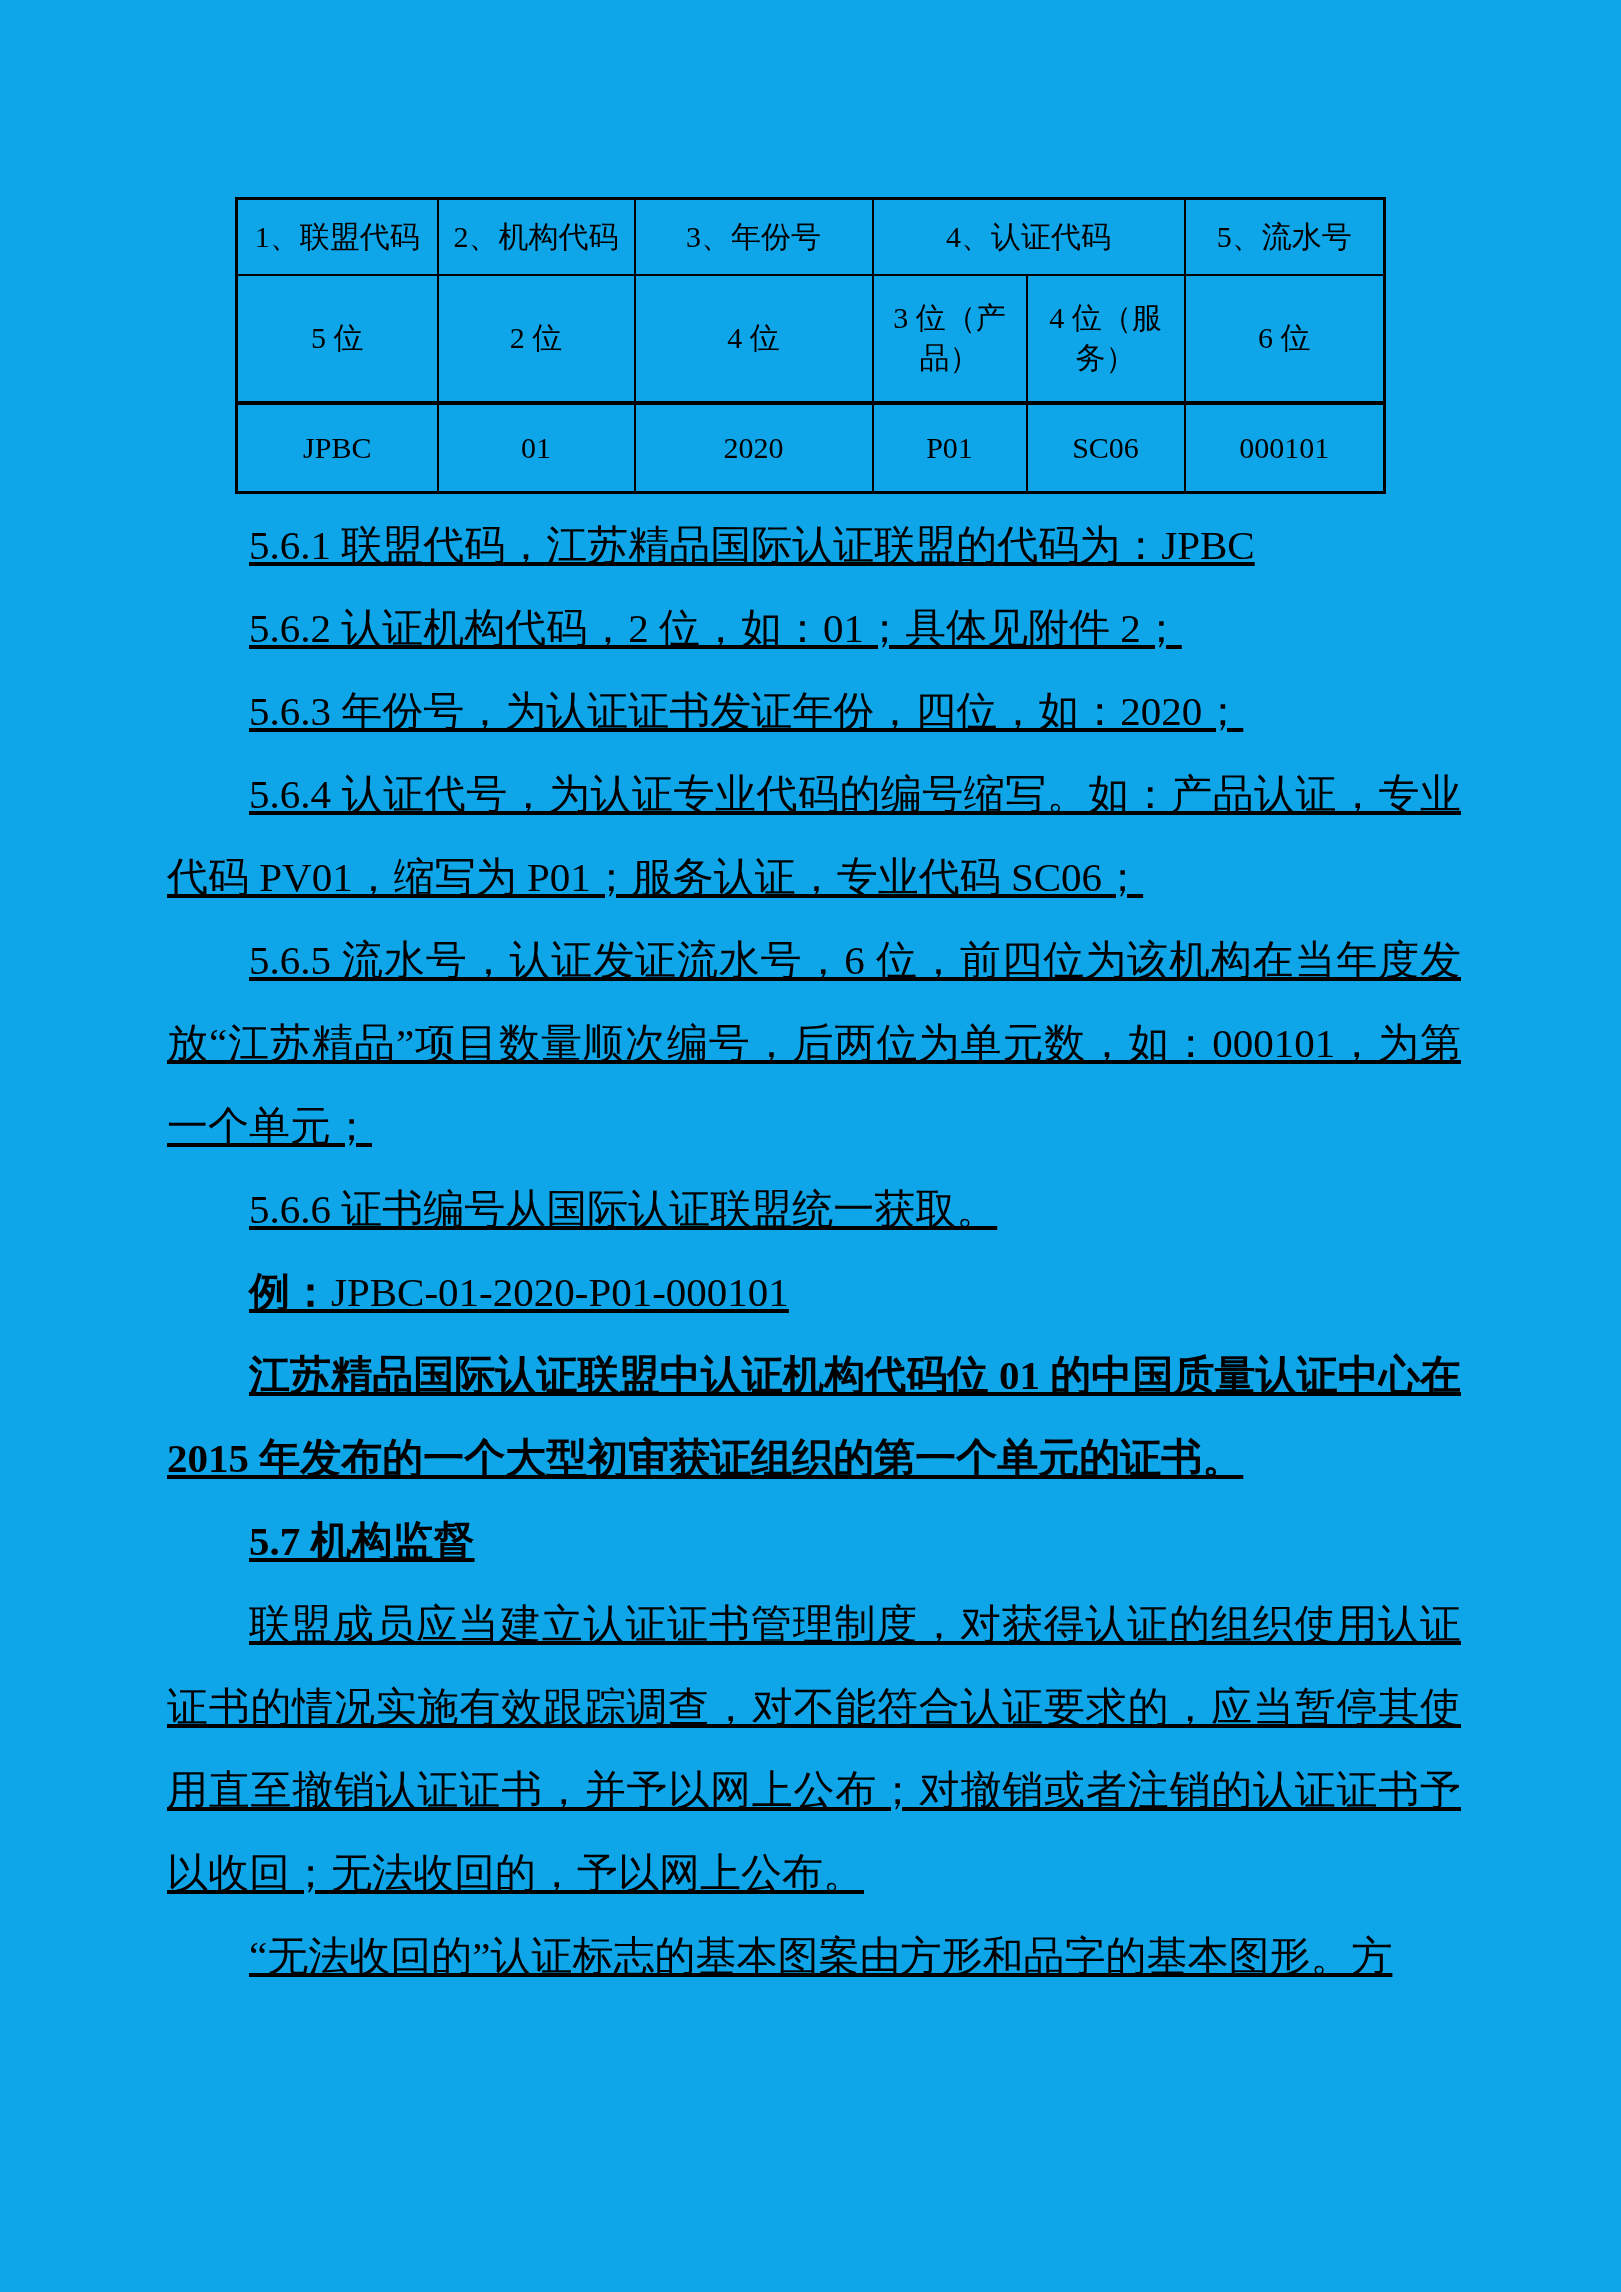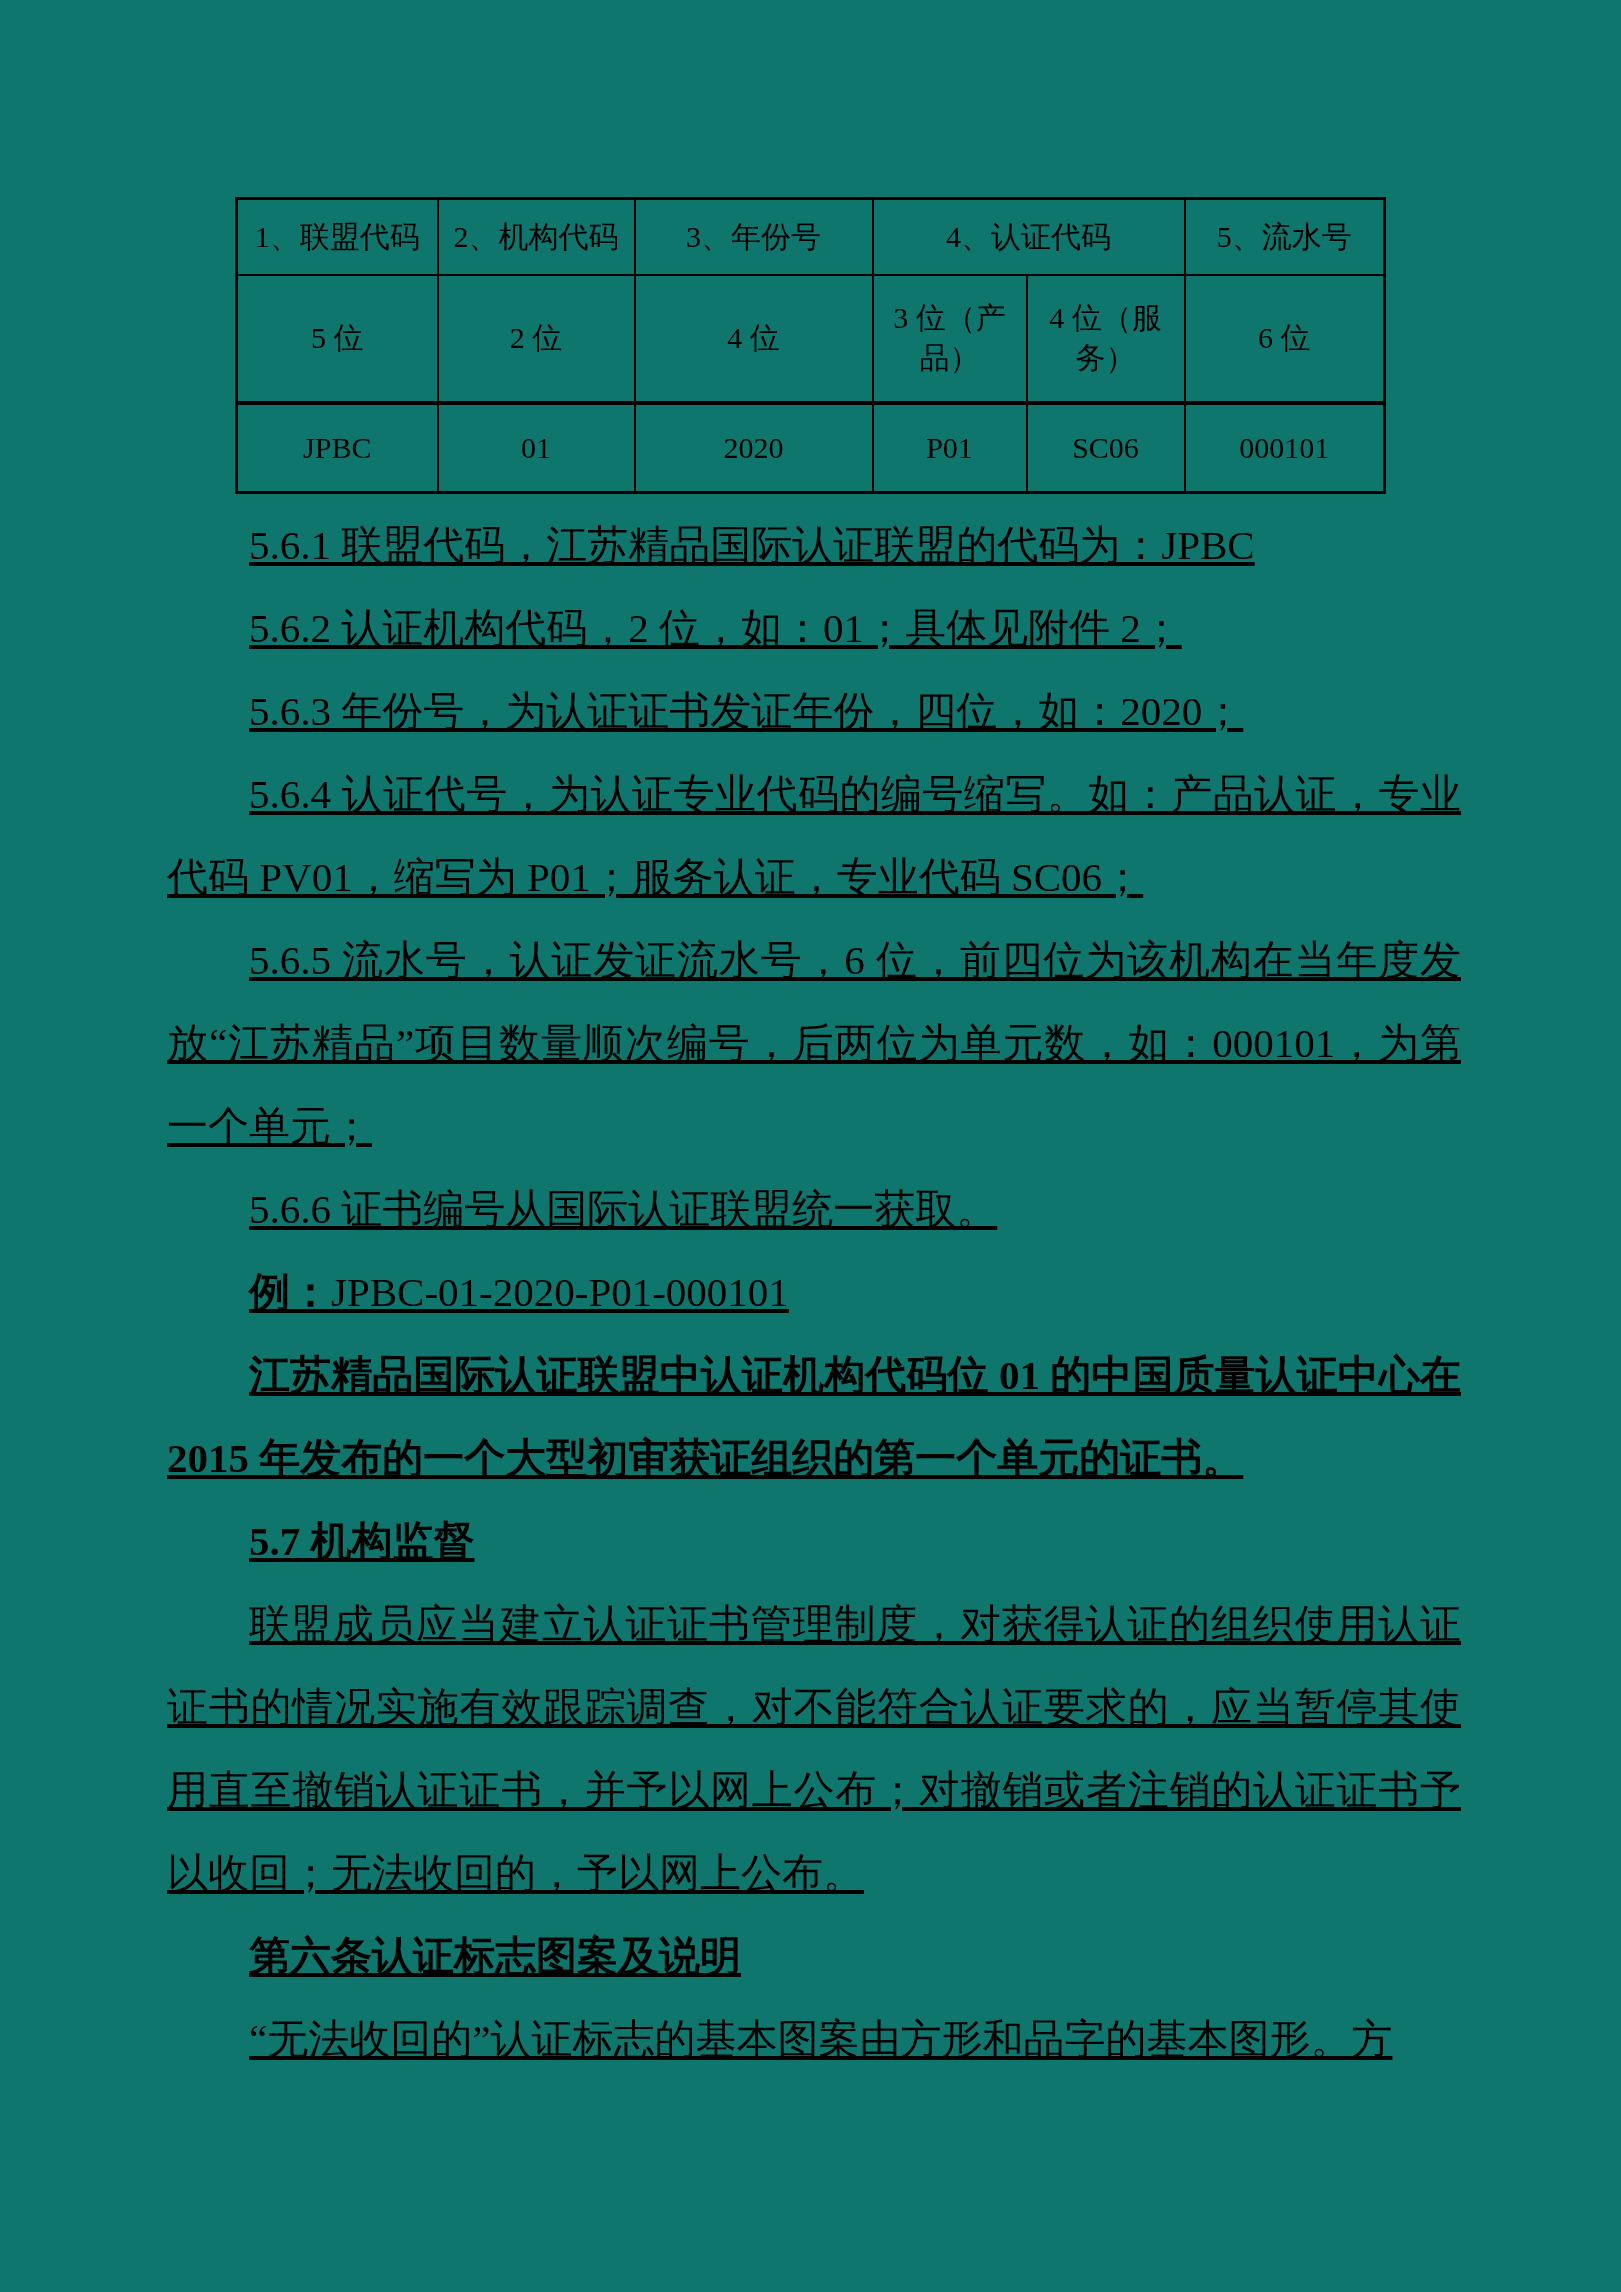--- a/index.html
+++ b/index.html
@@ -5,21 +5,21 @@
   html, body {
     margin: 0;
     padding: 0;
     background: #888;
   }
   .page {
     position: relative;
     width: 1621px;
     height: 2293px;
     margin: 0 auto;
-    background: #0f766e;
+    background: #0ea5e9;
     color: #000000;
     font-family: "Liberation Serif", "DejaVu Serif", serif;
     overflow: hidden;
   }
   
   table.code-table {
     width: 1148px;
     margin: 197px auto 0 auto;
     border-collapse: collapse;
     table-layout: fixed;
@@ -99,18 +99,17 @@
     <p>5.6.1 联盟代码，江苏精品国际认证联盟的代码为：JPBC</p>
     <p>5.6.2 认证机构代码，2 位，如：01；具体见附件 2；</p>
     <p>5.6.3 年份号，为认证证书发证年份，四位，如：2020；</p>
     <p>5.6.4 认证代号，为认证专业代码的编号缩写。如：产品认证，专业代码 PV01，缩写为 P01；服务认证，专业代码 SC06；</p>
     <p>5.6.5 流水号，认证发证流水号，6 位，前四位为该机构在当年度发放“江苏精品”项目数量顺次编号，后两位为单元数，如：000101，为第一个单元；</p>
     <p>5.6.6 证书编号从国际认证联盟统一获取。</p>
     <p><span class="bold">例：</span><span>JPBC-01-2020-P01-000101</span></p>
     <p class="bold">江苏精品国际认证联盟中认证机构代码位 01 的中国质量认证中心在 2015 年发布的一个大型初审获证组织的第一个单元的证书。</p>
     <p class="bold">5.7 机构监督</p>
     <p>联盟成员应当建立认证证书管理制度，对获得认证的组织使用认证证书的情况实施有效跟踪调查，对不能符合认证要求的，应当暂停其使用直至撤销认证证书，并予以网上公布；对撤销或者注销的认证证书予以收回；无法收回的，予以网上公布。</p>
-    <p class="bold">第六条认证标志图案及说明</p>
     <p>“无法收回的”认证标志的基本图案由方形和品字的基本图形。方</p>
   </div>
 
 </div>
 
 
 </body></html>

